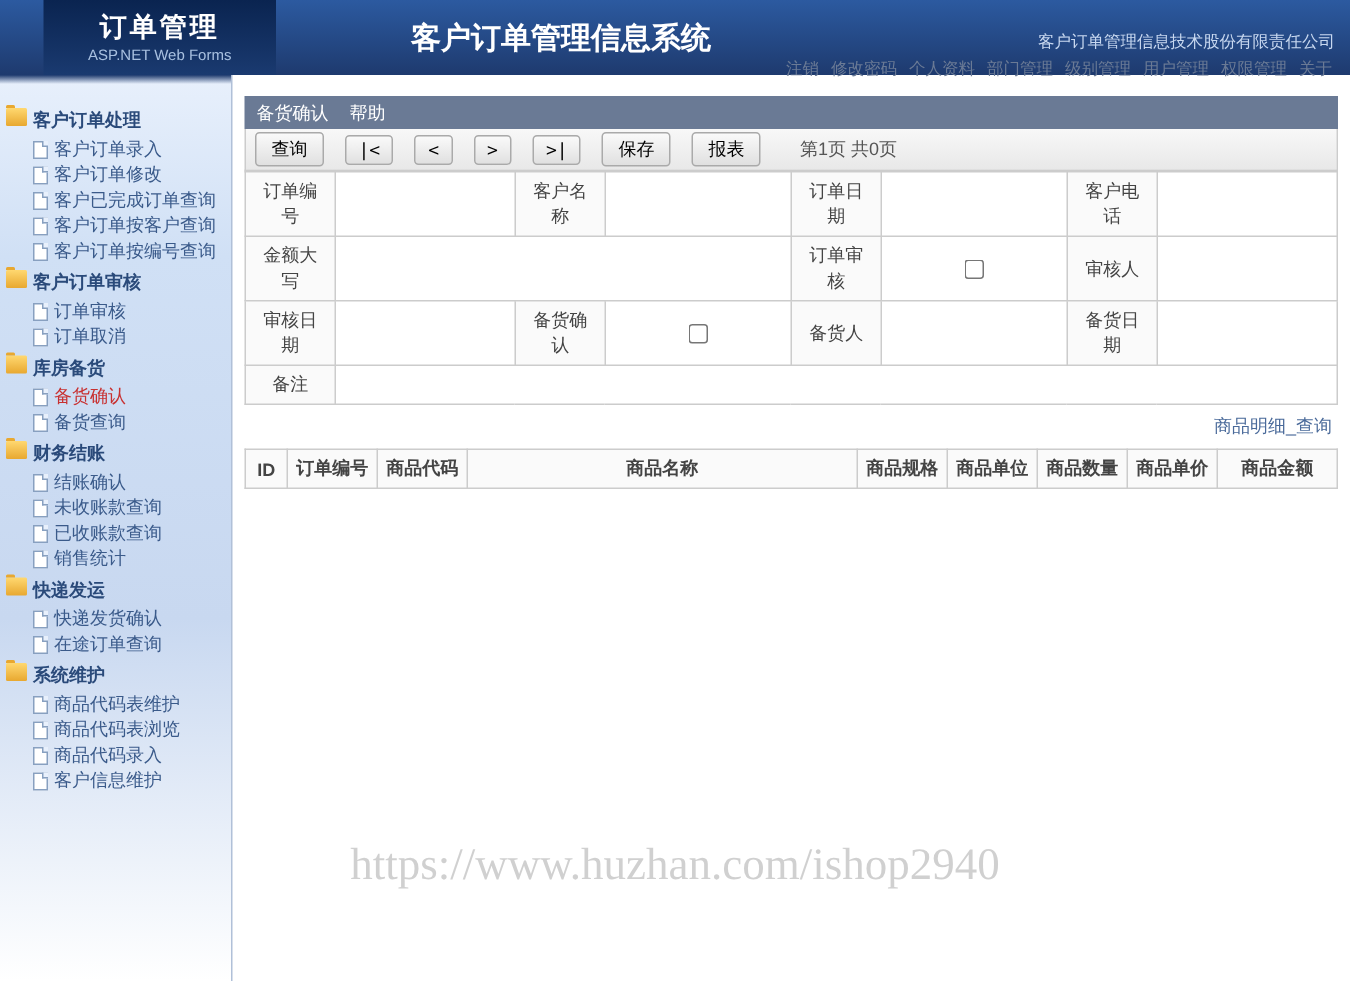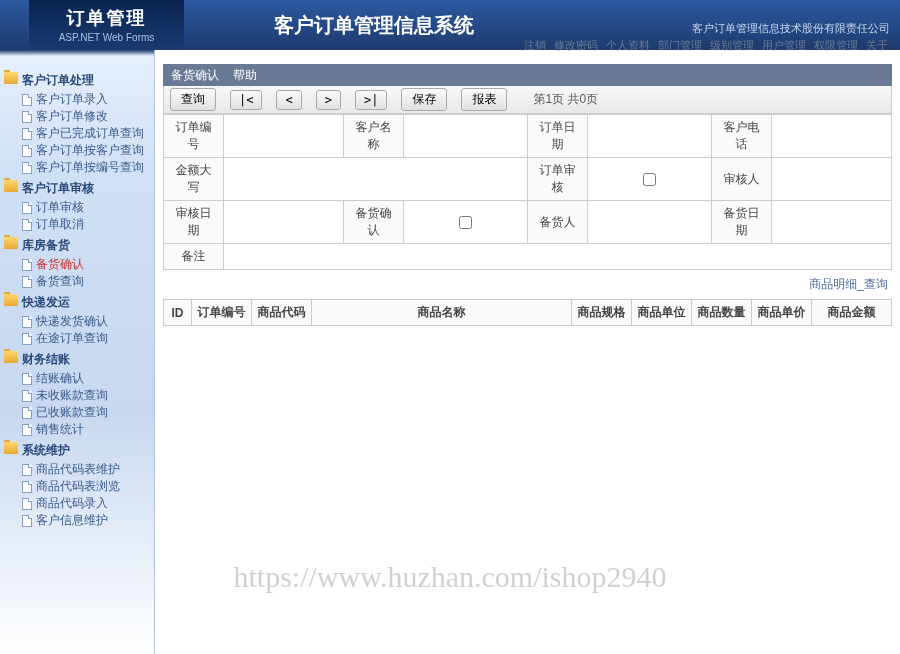--- a/index.html
+++ b/index.html
@@ -131,54 +131,54 @@
           </div>
           <div class="tree-item">
             <span class="file-icon"></span>
             <span>备货查询</span>
           </div>
         </div>
       </div>
       <div class="tree-group">
         <div class="tree-title">
           <span class="folder-icon"></span>
+          <span>财务结账</span>
+        </div>
+        <div class="tree-children">
+          <div class="tree-item">
+            <span class="file-icon"></span>
+            <span>结账确认</span>
+          </div>
+          <div class="tree-item">
+            <span class="file-icon"></span>
+            <span>未收账款查询</span>
+          </div>
+          <div class="tree-item">
+            <span class="file-icon"></span>
+            <span>已收账款查询</span>
+          </div>
+          <div class="tree-item">
+            <span class="file-icon"></span>
+            <span>销售统计</span>
+          </div>
+        </div>
+      </div>
+      <div class="tree-group">
+        <div class="tree-title">
+          <span class="folder-icon"></span>
           <span>快递发运</span>
         </div>
         <div class="tree-children">
           <div class="tree-item">
             <span class="file-icon"></span>
             <span>快递发货确认</span>
           </div>
           <div class="tree-item">
             <span class="file-icon"></span>
             <span>在途订单查询</span>
-          </div>
-        </div>
-      </div>
-      <div class="tree-group">
-        <div class="tree-title">
-          <span class="folder-icon"></span>
-          <span>财务结账</span>
-        </div>
-        <div class="tree-children">
-          <div class="tree-item">
-            <span class="file-icon"></span>
-            <span>结账确认</span>
-          </div>
-          <div class="tree-item">
-            <span class="file-icon"></span>
-            <span>未收账款查询</span>
-          </div>
-          <div class="tree-item">
-            <span class="file-icon"></span>
-            <span>已收账款查询</span>
-          </div>
-          <div class="tree-item">
-            <span class="file-icon"></span>
-            <span>销售统计</span>
           </div>
         </div>
       </div>
       <div class="tree-group">
         <div class="tree-title">
           <span class="folder-icon"></span>
           <span>系统维护</span>
         </div>
         <div class="tree-children">
           <div class="tree-item">

